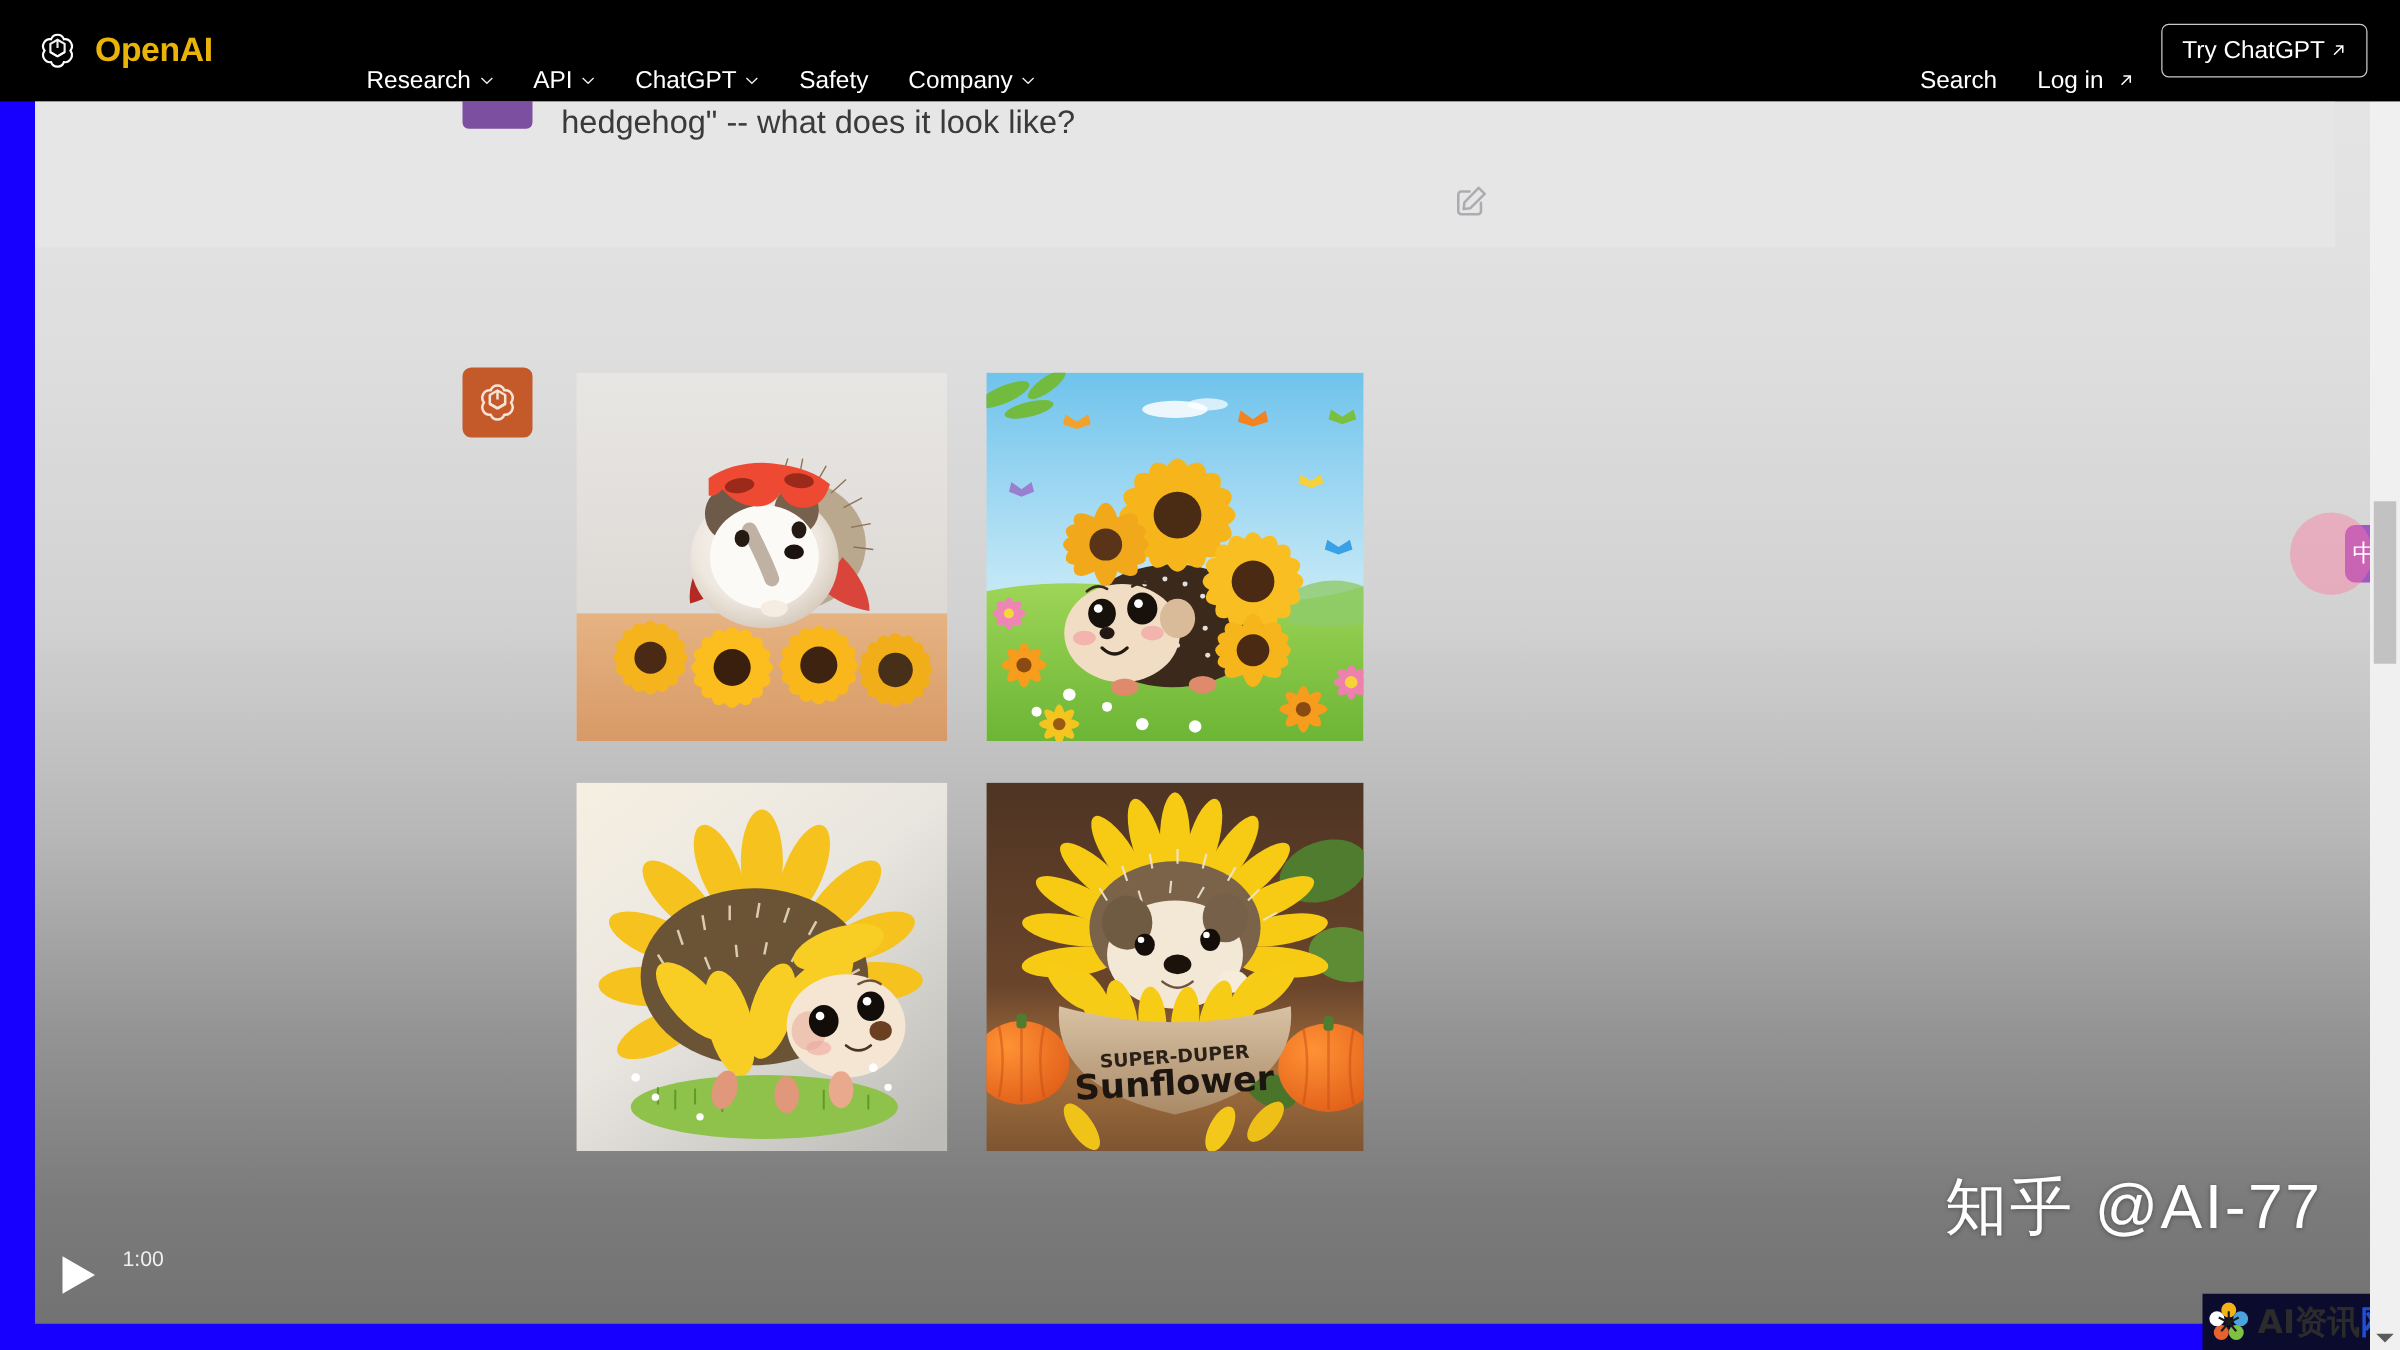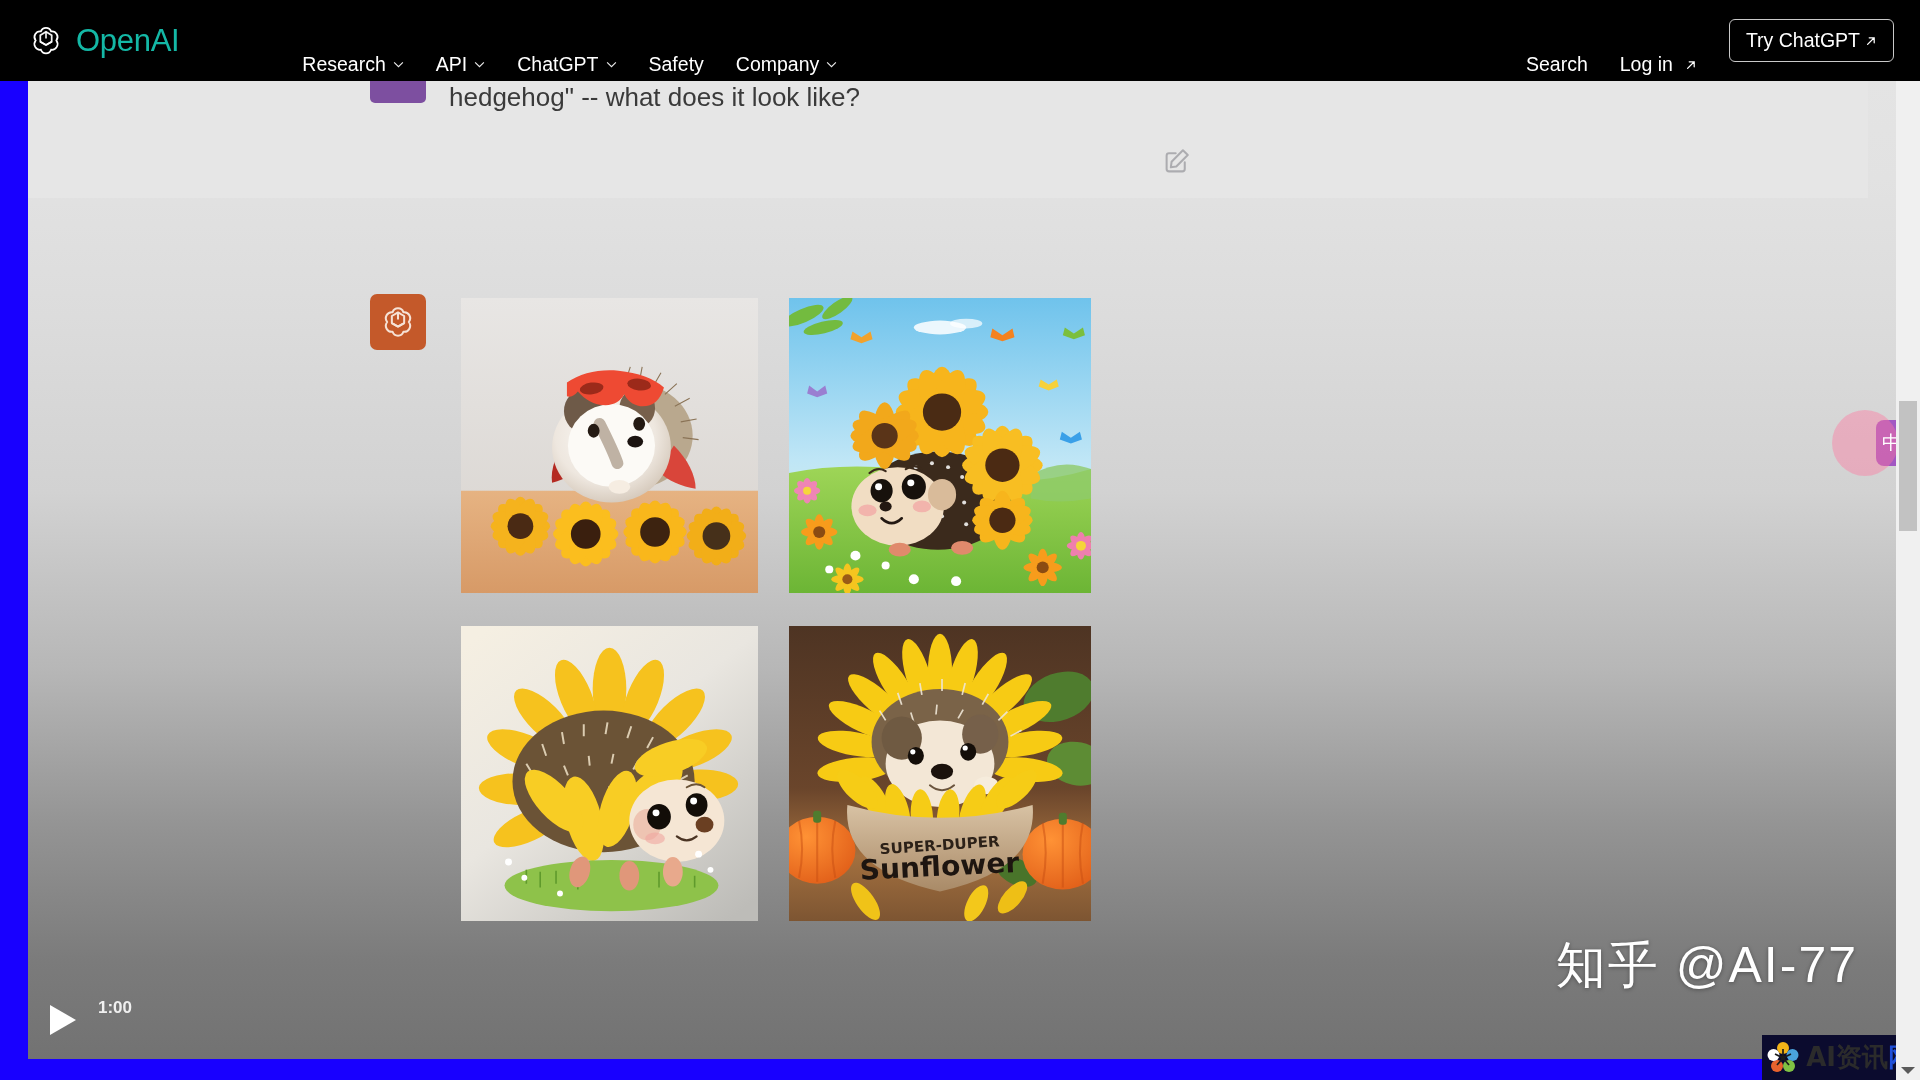--- a/index.html
+++ b/index.html
@@ -7,38 +7,38 @@
   body { font-family:"Liberation Sans", sans-serif; }
 
   
   .topnav{
     position:absolute; left:0; top:0; width:1920px; height:81px;
     background:#000; color:#fff; display:flex; align-items:center;
     z-index:40;
   }
   .brand{ display:flex; align-items:center; gap:12px; margin-left:28px; }
   .brand-logo{ width:36px; height:36px; display:block; }
-  .brand-name{ font-size:31px; font-weight:400; letter-spacing:-0.3px; color:#14b8a6; }
+  .brand-name{ font-size:27px; font-weight:700; letter-spacing:-0.3px; color:#eab308; }
 
   .navlinks{ display:flex; align-items:center; gap:0px; margin-left:107px; }
   .navitem{
     display:flex; align-items:center; gap:7px; color:#fff;
     font-size:19.5px; font-weight:400; padding:8px 16px; cursor:pointer;
     white-space:nowrap;
     margin-top:48px;
   }
   .chev{ width:11px; height:7px; display:block; opacity:.92; }
 
   .navright{ margin-left:auto; display:flex; align-items:center; gap:0; margin-right:26px; }
   .navright .navitem{ font-size:19.5px; }
   .arrowup{ width:12px; height:12px; display:inline-block; margin-left:5px; }
   .trybtn{
     border:1px solid #c9c9c9; border-radius:6px; padding:9px 16px;
     font-size:19.5px; color:#fff; display:flex; align-items:flex-end;
-    margin-left:16px; cursor:pointer; white-space:nowrap;
+    margin-left:6px; cursor:pointer; white-space:nowrap;
   }
 
   
   .blueframe{
     position:absolute; left:0; top:81px; width:1920px; height:999px;
     background:#1800ff;
   }
   .viewport{
     position:absolute; left:28px; top:81px; width:1868px; height:978px;
     background:linear-gradient(to bottom,#e4e4e4 0%,#e2e2e2 10%,#dcdcdc 24%,#d2d2d2 42%,#b7b7b7 60%,#949494 76%,#7b7b7b 90%,#727272 100%);
@@ -82,21 +82,21 @@
   .videoinfo{
     position:absolute; left:22px; bottom:24px; display:flex; align-items:flex-start; gap:22px;
     z-index:20;
   }
   .playtri{
     width:0; height:0; border-left:26px solid #fff;
     border-top:15px solid transparent; border-bottom:15px solid transparent;
     margin-top:11px; cursor:pointer;
   }
   .vidtitle{ color:#fff; font-size:28px; font-weight:700; letter-spacing:-0.2px; line-height:1.25; }
-  .vidtime{ color:#f0f0f0; font-size:17px; font-weight:700; margin-top:4px; }
+  .vidtime{ color:#f0f0f0; font-size:17px; font-weight:400; margin-top:4px; }
 
   
   .wm-zhihu{
     position:absolute; right:38px; bottom:60px; color:#fff;
     font-size:50px; font-weight:400; letter-spacing:2px;
     text-shadow:0 1px 4px rgba(0,0,0,.35); z-index:25;
     font-family:Liberation Sans, sans-serif;
   }
   .wm-badge{
     position:absolute; right:0px; bottom:0px; height:45px;

